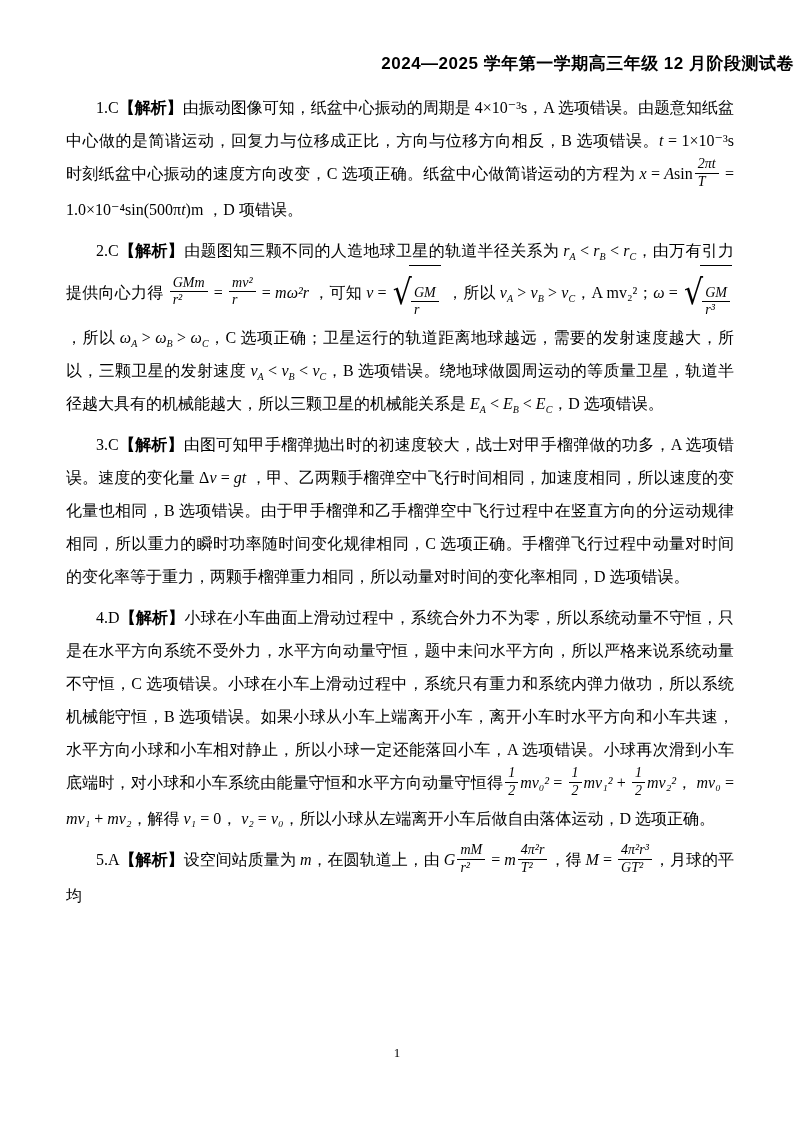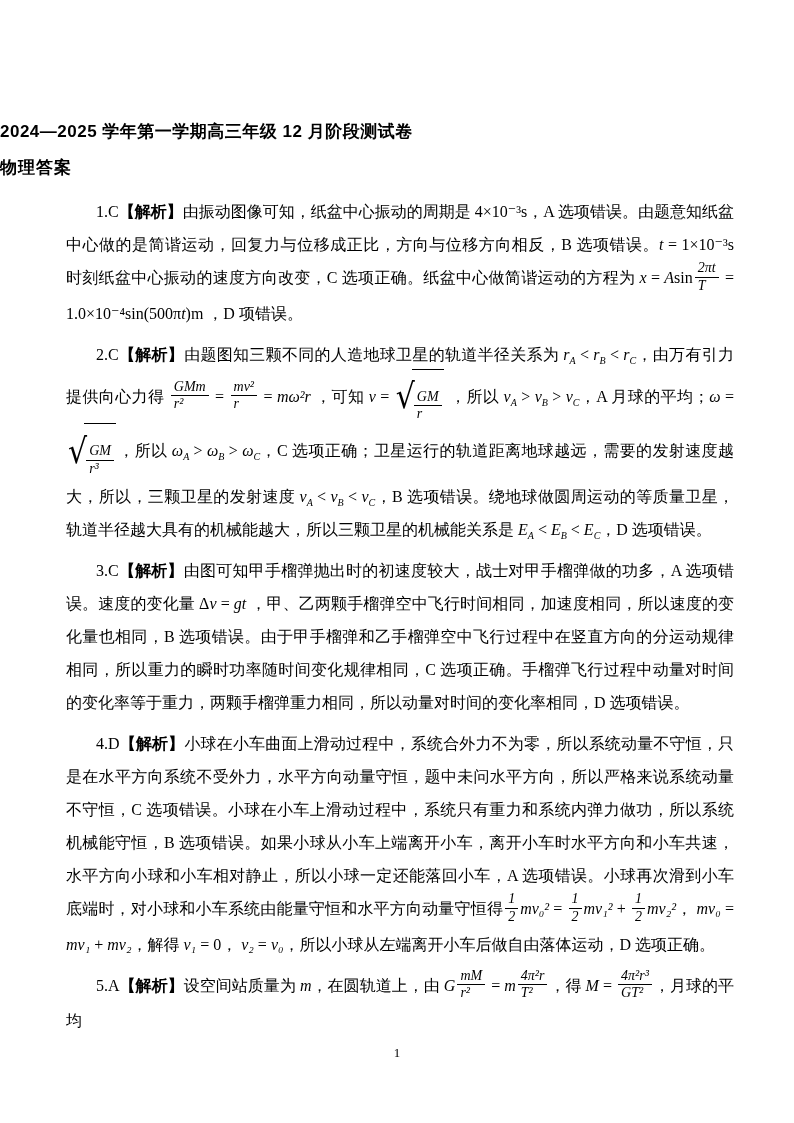--- a/index.html
+++ b/index.html
@@ -6,21 +6,21 @@
   .page{
     position:relative;
     width:794px;height:1123px;
     background:#ffffff;
     color:#000;
     font-family:"Liberation Serif","DejaVu Serif",serif;
     font-size:16px;
     overflow:hidden;
     box-sizing:border-box;
   }
-  .doc-header{text-align:left;padding-top:120px;}
+  .doc-header{text-align:right;padding-top:52px;}
   .doc-title{
     font-family:"Liberation Sans","DejaVu Sans",sans-serif;
     font-weight:bold;font-size:17px;letter-spacing:0.5px;
   }
   .doc-subtitle{
     font-family:"Liberation Sans","DejaVu Sans",sans-serif;
     font-weight:bold;font-size:17px;margin-top:13px;letter-spacing:1px;
   }
   .content{
     padding:16px 60px 0 66px;
@@ -55,28 +55,27 @@
     position:absolute;left:0;bottom:62px;width:100%;
     text-align:center;font-size:13px;
   }
 </style>
 </head>
 <body>
 
 <div class="page">
   <div class="doc-header">
     <div class="doc-title">2024—2025 学年第一学期高三年级 12 月阶段测试卷</div>
-    <div class="doc-subtitle">物理答案</div>
   </div>
   <div class="content">
       <p class="answer"><span class="anum">1.C</span><span class="amark">【解析】</span><span>由振动图像可知，纸盆中心振动的周期是 4×10⁻³s，A 选项错误。由题意知纸盆中心做的是简谐运动，回复力与位移成正比，方向与位移方向相反，B 选项错误。</span><span class="rvar">t</span><span> = 1×10⁻³s 时刻纸盆中心振动的速度方向改变，C 选项正确。纸盆中心做简谐运动的方程为 </span><span class="rvar">x</span><span> = </span><span class="rvar">A</span><span>sin</span><span class="frac"><span class="fn">2πt</span><span class="fd">T</span></span><span> = 1.0×10⁻⁴sin(500π</span><span class="rvar">t</span><span>)m ，D 项错误。</span></p>
       <p class="answer"><span class="anum">2.C</span><span class="amark">【解析】</span><span>由题图知三颗不同的人造地球卫星的轨道半径关系为 </span><span class="rvar">r<sub>A</sub></span><span> &lt; </span><span class="rvar">r<sub>B</sub></span><span> &lt; </span><span class="rvar">r<sub>C</sub></span><span>，由万有引力提供向心力得 </span><span class="frac"><span class="fn">GMm</span><span class="fd">r²</span></span><span> = </span><span class="frac"><span class="fn">mv²</span><span class="fd">r</span></span><span> = </span><span class="rvar">mω²r</span><span> ，可知 </span><span class="rvar">v</span><span> = </span><span class="sqrt">
           <span class="rad">√</span>
           <span class="sqc"><span class="frac"><span class="fn">GM</span><span class="fd">r</span></span></span>
-        </span><span> ，所以 </span><span class="rvar">v<sub>A</sub></span><span> &gt; </span><span class="rvar">v<sub>B</sub></span><span> &gt; </span><span class="rvar">v<sub>C</sub></span><span>，A 月球的平均；</span><span class="rvar">ω</span><span> = </span><span class="sqrt">
+        </span><span> ，所以 </span><span class="rvar">v<sub>A</sub></span><span> &gt; </span><span class="rvar">v<sub>B</sub></span><span> &gt; </span><span class="rvar">v<sub>C</sub></span><span>，A mv₂²；</span><span class="rvar">ω</span><span> = </span><span class="sqrt">
           <span class="rad">√</span>
           <span class="sqc"><span class="frac"><span class="fn">GM</span><span class="fd">r³</span></span></span>
         </span><span>，所以 </span><span class="rvar">ω<sub>A</sub></span><span> &gt; </span><span class="rvar">ω<sub>B</sub></span><span> &gt; </span><span class="rvar">ω<sub>C</sub></span><span>，C 选项正确；卫星运行的轨道距离地球越远，需要的发射速度越大，所以，三颗卫星的发射速度 </span><span class="rvar">v<sub>A</sub></span><span> &lt; </span><span class="rvar">v<sub>B</sub></span><span> &lt; </span><span class="rvar">v<sub>C</sub></span><span>，B 选项错误。绕地球做圆周运动的等质量卫星，轨道半径越大具有的机械能越大，所以三颗卫星的机械能关系是 </span><span class="rvar">E<sub>A</sub></span><span> &lt; </span><span class="rvar">E<sub>B</sub></span><span> &lt; </span><span class="rvar">E<sub>C</sub></span><span>，D 选项错误。</span></p>
       <p class="answer"><span class="anum">3.C</span><span class="amark">【解析】</span><span>由图可知甲手榴弹抛出时的初速度较大，战士对甲手榴弹做的功多，A 选项错误。速度的变化量 Δ</span><span class="rvar">v</span><span> = </span><span class="rvar">gt</span><span> ，甲、乙两颗手榴弹空中飞行时间相同，加速度相同，所以速度的变化量也相同，B 选项错误。由于甲手榴弹和乙手榴弹空中飞行过程中在竖直方向的分运动规律相同，所以重力的瞬时功率随时间变化规律相同，C 选项正确。手榴弹飞行过程中动量对时间的变化率等于重力，两颗手榴弹重力相同，所以动量对时间的变化率相同，D 选项错误。</span></p>
       <p class="answer"><span class="anum">4.D</span><span class="amark">【解析】</span><span>小球在小车曲面上滑动过程中，系统合外力不为零，所以系统动量不守恒，只是在水平方向系统不受外力，水平方向动量守恒，题中未问水平方向，所以严格来说系统动量不守恒，C 选项错误。小球在小车上滑动过程中，系统只有重力和系统内弹力做功，所以系统机械能守恒，B 选项错误。如果小球从小车上端离开小车，离开小车时水平方向和小车共速，水平方向小球和小车相对静止，所以小球一定还能落回小车，A 选项错误。小球再次滑到小车底端时，对小球和小车系统由能量守恒和水平方向动量守恒得</span><span class="frac"><span class="fn">1</span><span class="fd">2</span></span><span class="rvar">mv₀²</span><span> = </span><span class="frac"><span class="fn">1</span><span class="fd">2</span></span><span class="rvar">mv₁²</span><span> + </span><span class="frac"><span class="fn">1</span><span class="fd">2</span></span><span class="rvar">mv₂²</span><span>， </span><span class="rvar">mv₀</span><span> = </span><span class="rvar">mv₁</span><span> + </span><span class="rvar">mv₂</span><span>，解得 </span><span class="rvar">v₁</span><span> = 0， </span><span class="rvar">v₂</span><span> = </span><span class="rvar">v₀</span><span>，所以小球从左端离开小车后做自由落体运动，D 选项正确。</span></p>
       <p class="answer"><span class="anum">5.A</span><span class="amark">【解析】</span><span>设空间站质量为 </span><span class="rvar">m</span><span>，在圆轨道上，由 </span><span class="rvar">G</span><span class="frac"><span class="fn">mM</span><span class="fd">r²</span></span><span> = </span><span class="rvar">m</span><span class="frac"><span class="fn">4π²r</span><span class="fd">T²</span></span><span>，得 </span><span class="rvar">M</span><span> = </span><span class="frac"><span class="fn">4π²r³</span><span class="fd">GT²</span></span><span>，月球的平均</span></p>
     </div>
   <div class="page-footer">1</div>
 </div>
 

